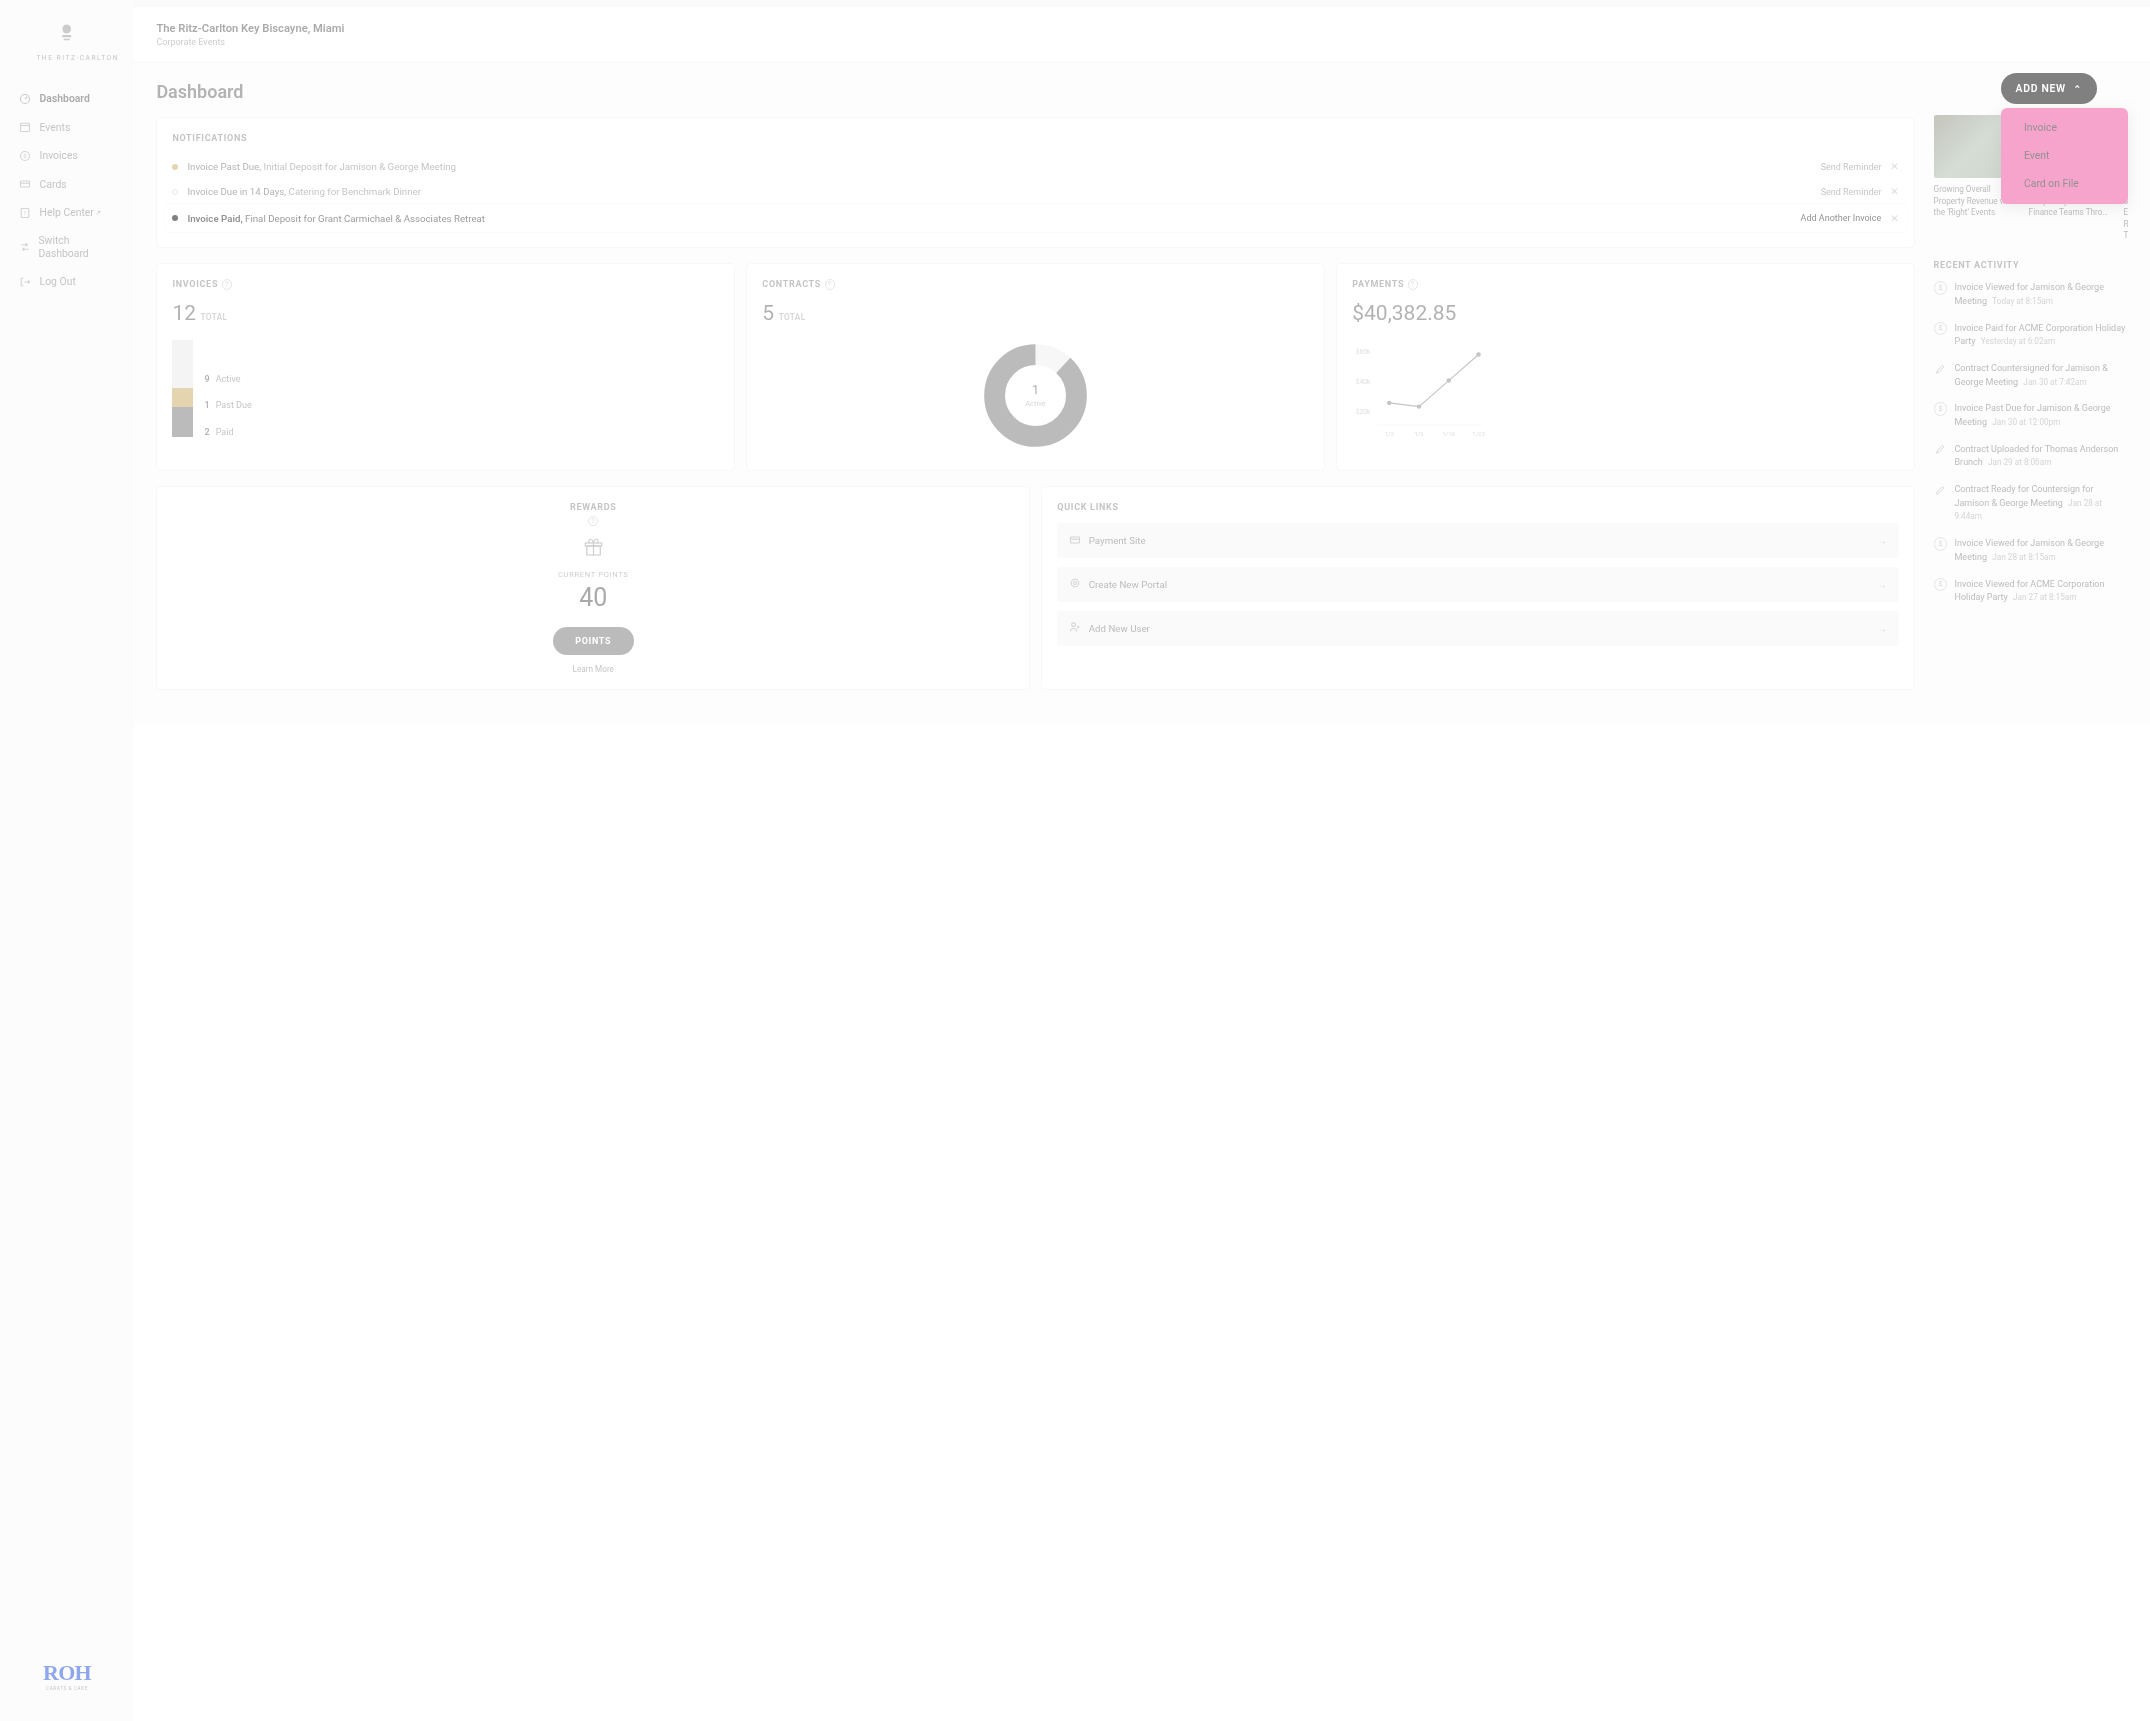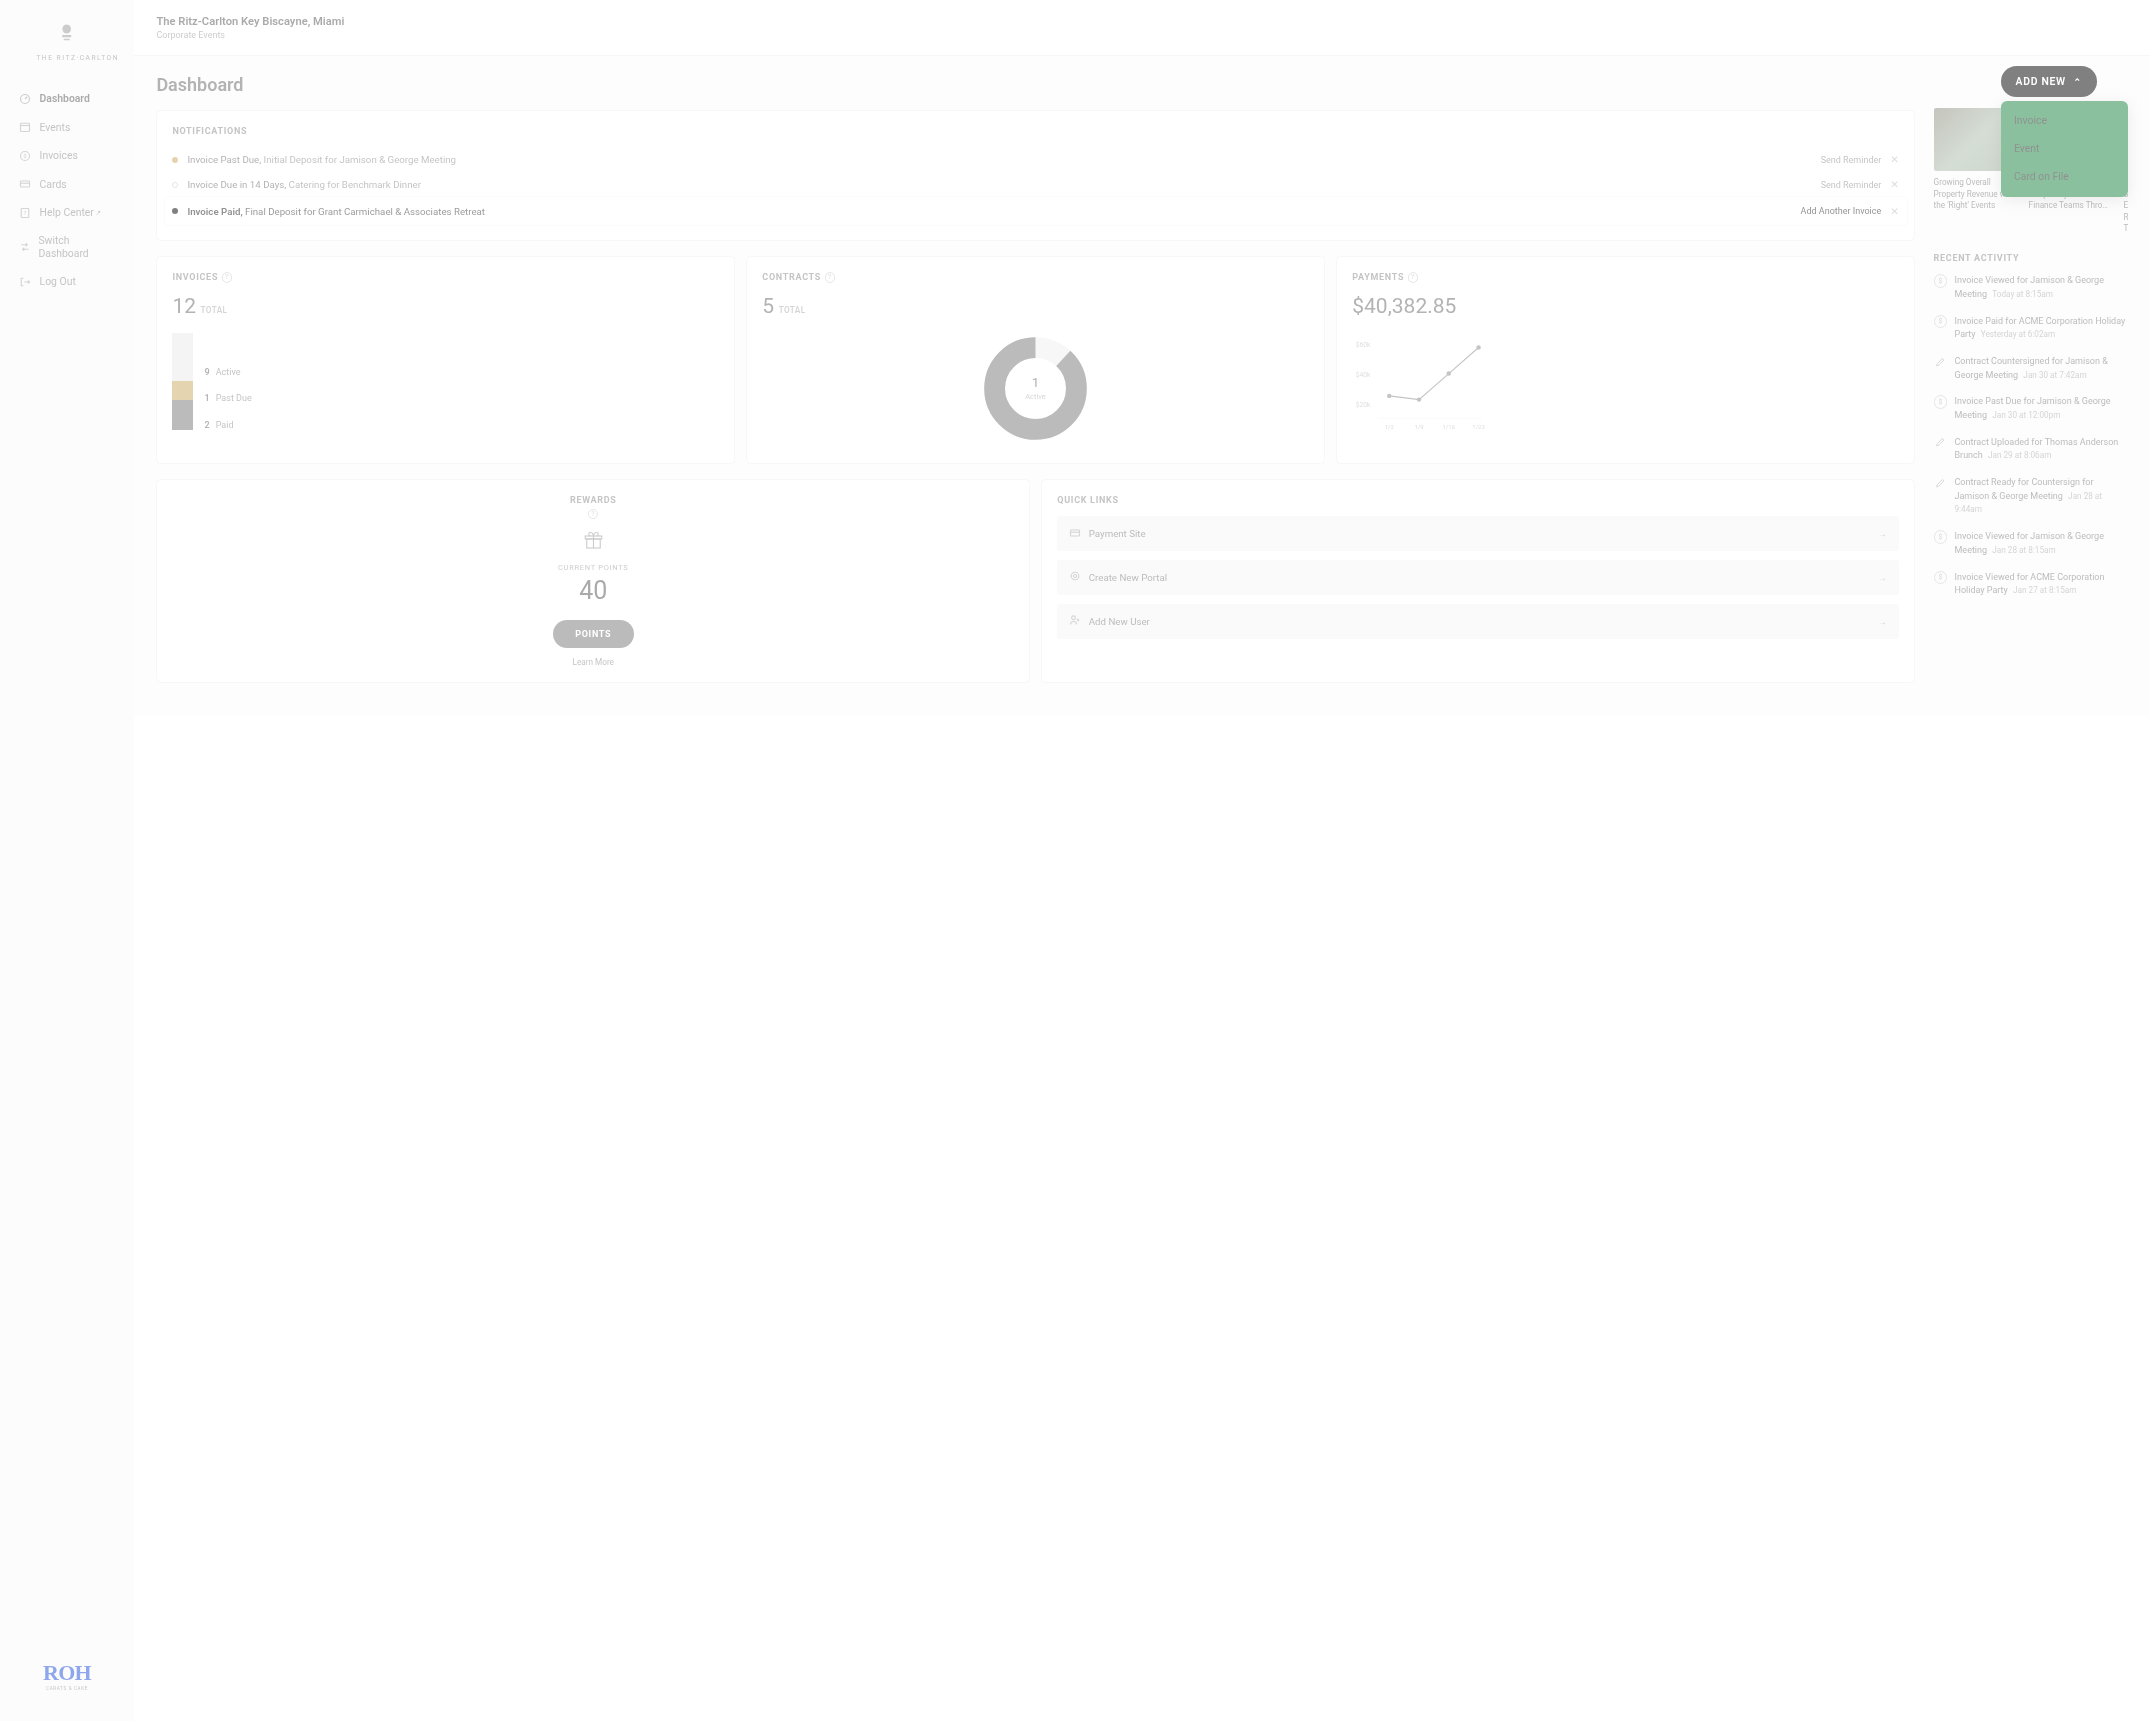--- a/index.html
+++ b/index.html
@@ -17,35 +17,35 @@
 .nav{list-style:none;padding:0 11.2px;}
 .nav-item{display:flex;align-items:center;padding:7.5px 7.5px;color:#888;font-size:10.4px;cursor:pointer;border-radius:3px;}
 .nav-item.active{color:#555;font-weight:600;}
 .nav-item .icon{width:13.4px;height:13.4px;margin-right:7.5px;display:inline-flex;align-items:center;justify-content:center;}
 .nav-item .ext{font-size:6.7px;margin-left:1.5px;vertical-align:super;}
 .footer-logo{margin-top:auto;padding:15px;text-align:center;}
 .footer-logo .roh{font-size:22px;font-weight:900;color:#1d4ed8;letter-spacing:-0.7px;font-family:Liberation Serif, serif;}
 .footer-logo .tag{font-size:4.5px;color:#888;letter-spacing:0.7px;}
 
 
-.main{flex:1;background:#fff;position:relative;z-index:1;}
+.main{flex:1;background:#fff;position:relative;z-index:1;margin-top:7px;}
 .header{padding:15px 22.4px;border-bottom:0.7px solid #eee;}
 .header-title{font-size:11.2px;font-weight:600;color:#555;}
 .header-sub{font-size:9px;color:#999;margin-top:1.5px;}
 .content{padding:18.6px 22.4px;display:flex;gap:18.6px;background:#fafafa;}
 .left-col{flex:1;}
 .right-col{width:194px;}
 
 h1.page-title{font-size:18px;font-weight:600;color:#666;margin-bottom:15px;}
 
 
 .add-new-wrap{position:absolute;top:66px;right:22.4px;z-index:20;}
 .add-new-btn{background:#000;color:#fff;border:none;padding:9px 15px;border-radius:18.6px;font-size:10.4px;font-weight:600;letter-spacing:0.7px;cursor:pointer;display:flex;align-items:center;gap:7.5px;}
 .add-new-btn .chev{font-size:9px;}
-.dropdown{margin-top:3.7px;background:#15803d;border-radius:6px;box-shadow:0 3px 15px rgba(0,0,0,0.15);padding:6px 0;min-width:127px;}
+.dropdown{margin-top:3.7px;background:#ec4899;border-radius:6px;box-shadow:0 3px 15px rgba(0,0,0,0.15);padding:6px 10px;min-width:127px;}
 .dropdown-item{padding:7.5px 13.4px;font-size:10.4px;color:#222;cursor:pointer;}
 
 
 .card{background:#fff;border:0.7px solid #eee;border-radius:4.5px;padding:15px;margin-bottom:15px;}
 .card-title{font-size:9px;font-weight:700;letter-spacing:0.7px;color:#888;margin-bottom:11.2px;display:flex;align-items:center;gap:3.7px;}
 .card-title .help{width:10.4px;height:10.4px;border:0.7px solid #ccc;border-radius:50%;display:inline-flex;align-items:center;justify-content:center;font-size:6.7px;color:#ccc;}
 
 
 .notif-row{display:flex;align-items:center;padding:6px 0;font-size:9.7px;}
 .notif-row.highlighted{background:#fff;position:relative;z-index:18;padding:7.5px;margin:0 -7.5px;border-radius:3px;box-shadow:0 0 0 0.7px rgba(0,0,0,0.05);}

